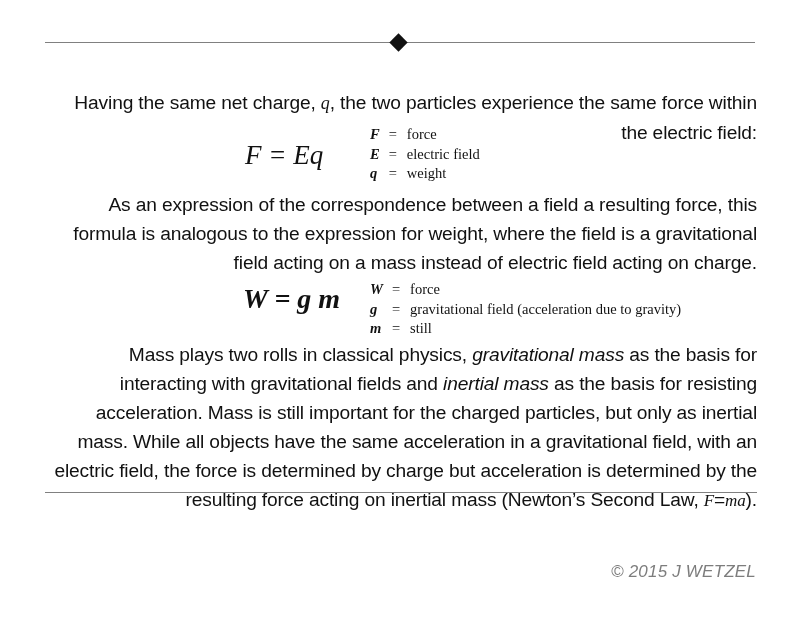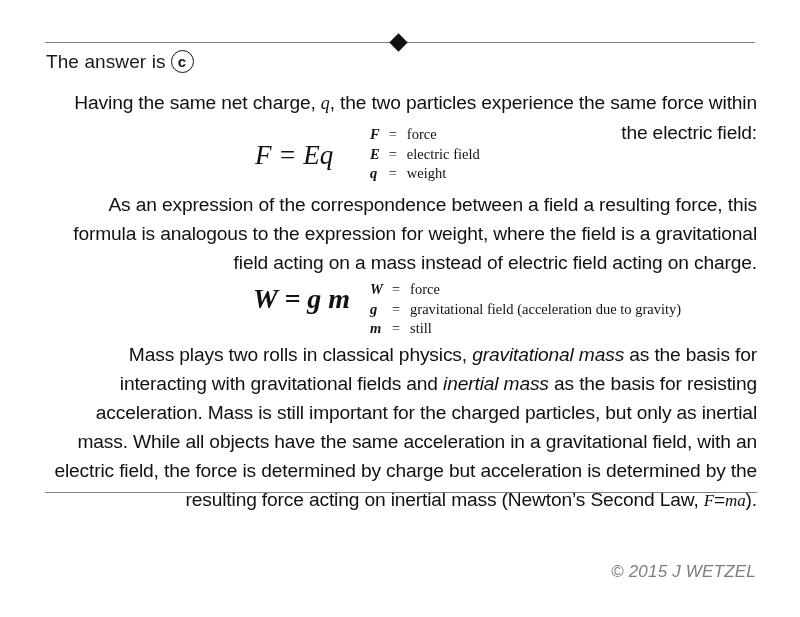--- a/index.html
+++ b/index.html
@@ -101,21 +101,20 @@
     font-family: "Liberation Serif", serif;
     font-style: italic;
     font-size: 17px;
   }
   .eq-formula {
     position: absolute;
     font-family: "Liberation Serif", serif;
     font-style: italic;
     color: #111111;
     white-space: nowrap;
-    margin-left: 10px;
   }
   .eq1 {
     left: 245px;
     top: 140px;
     font-size: 27px;
   }
   .eq2 {
     left: 243px;
     top: 283px;
     font-size: 28px;
@@ -181,23 +180,20 @@
 </head>
 <body>
 
 <div class="page">
 
   <div class="top-rule-wrap">
     <div class="rule-line"></div>
     <div class="diamond"></div>
   </div>
 
-  <div class="answer-line">
-    <span class="label">The answer is</span><span class="circle-answer">c</span>
-  </div>
 
   <div class="para p1">
     <span>Having the same net charge, </span><span class="mathvar">q</span><span>, the two particles experience the same force within the electric field:</span>
   </div>
 
   <div class="eq-formula eq1">F = Eq</div>
 
   <table class="legend legend1">
     <tbody>
         <tr>

